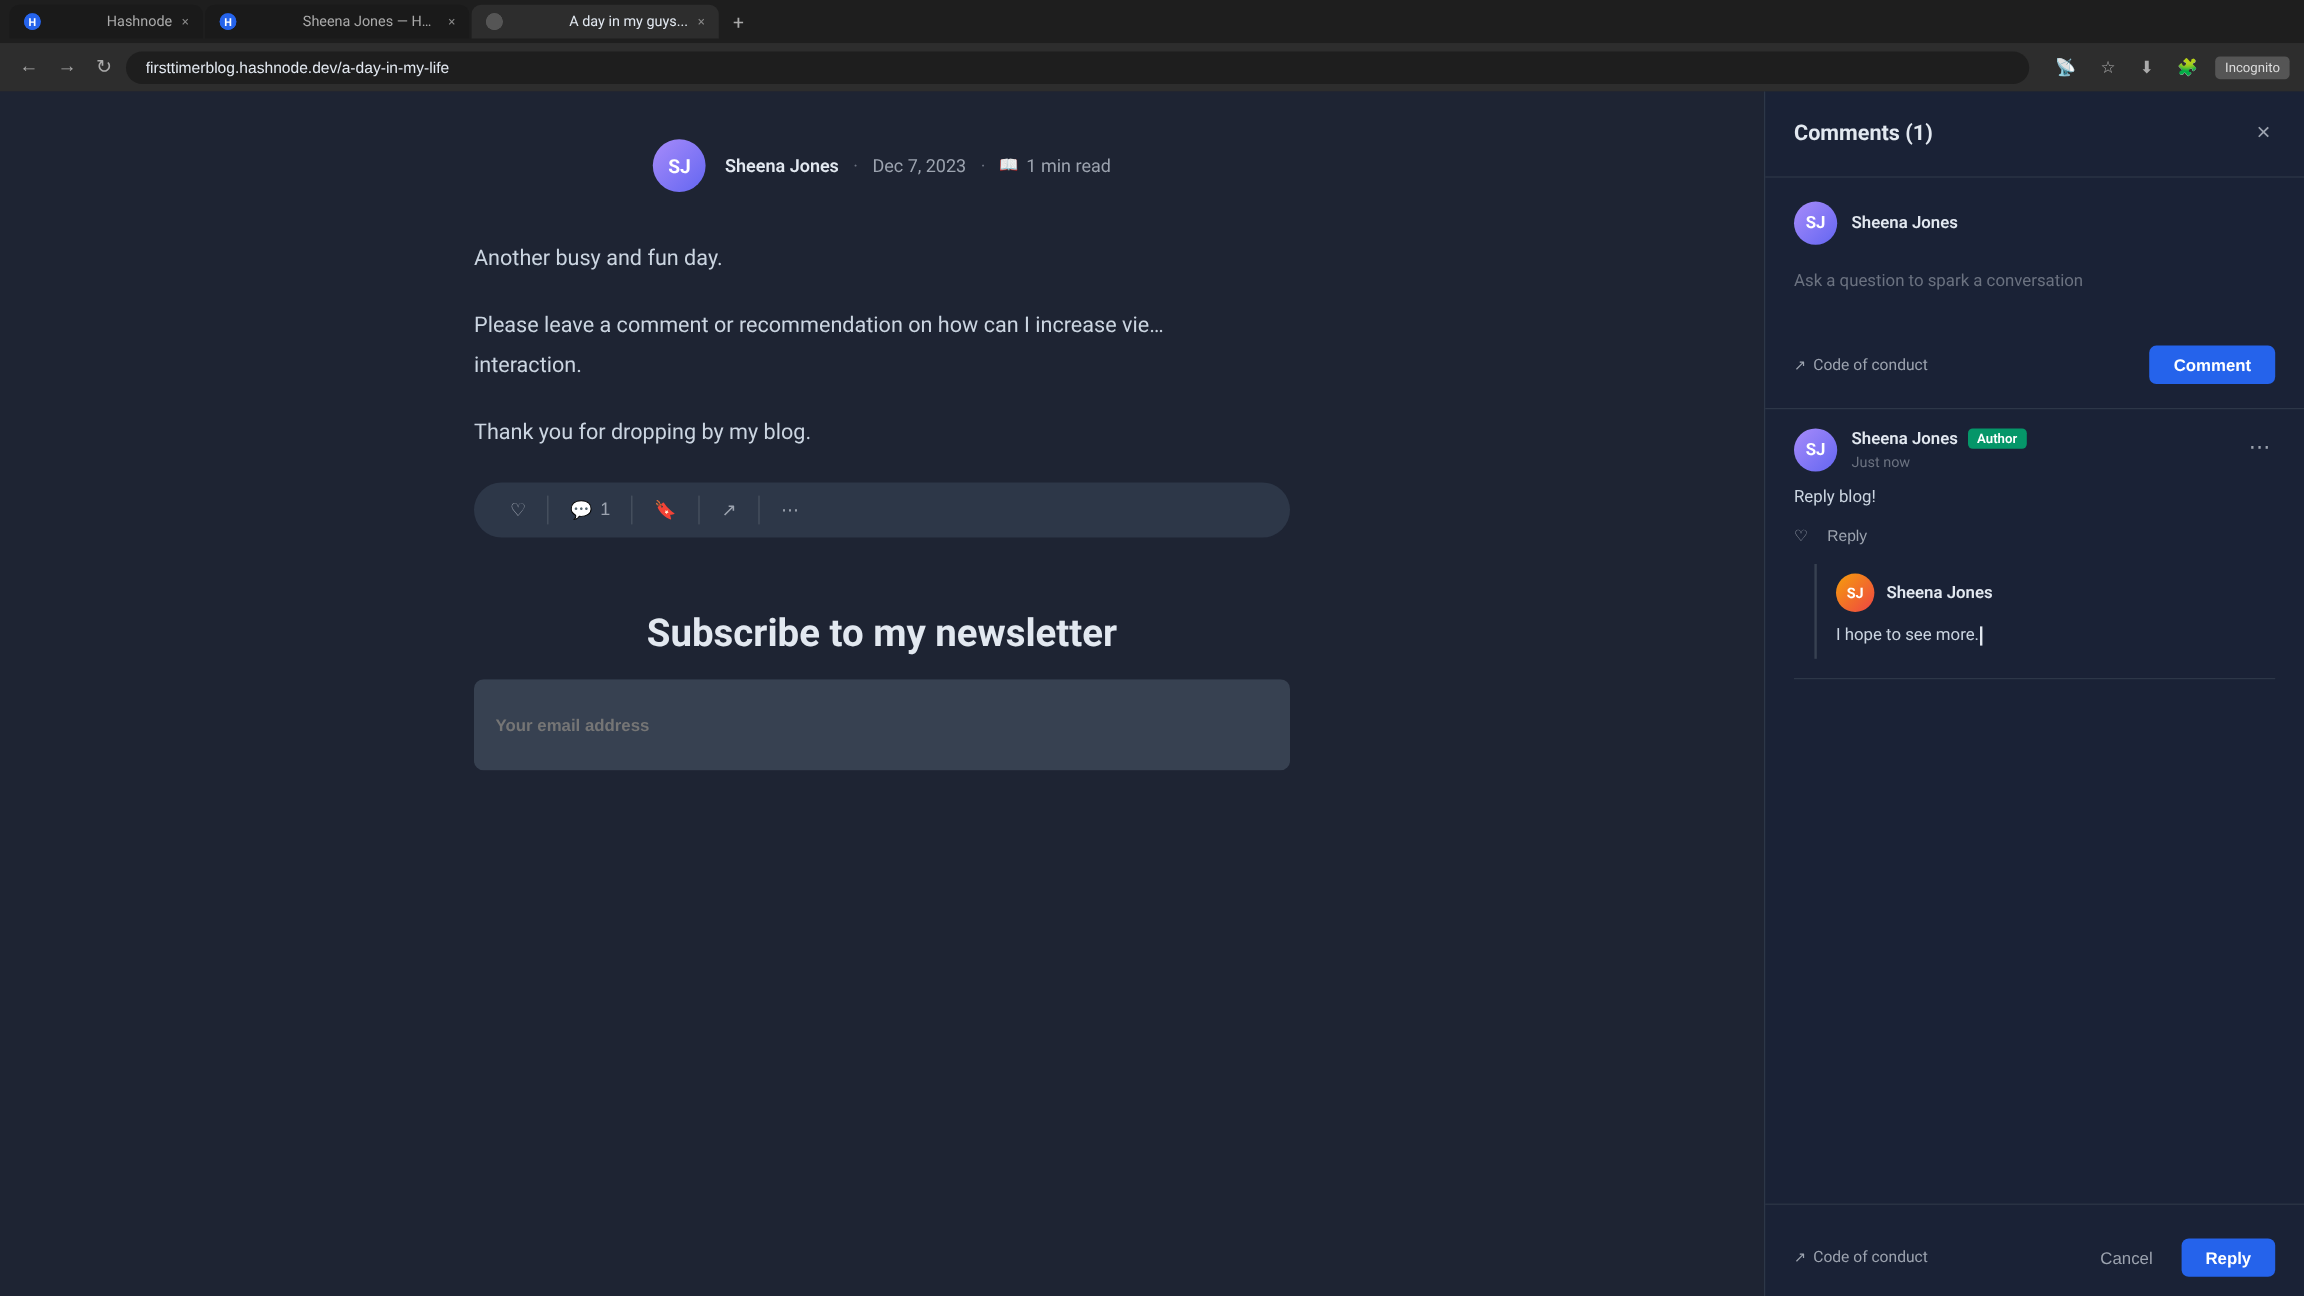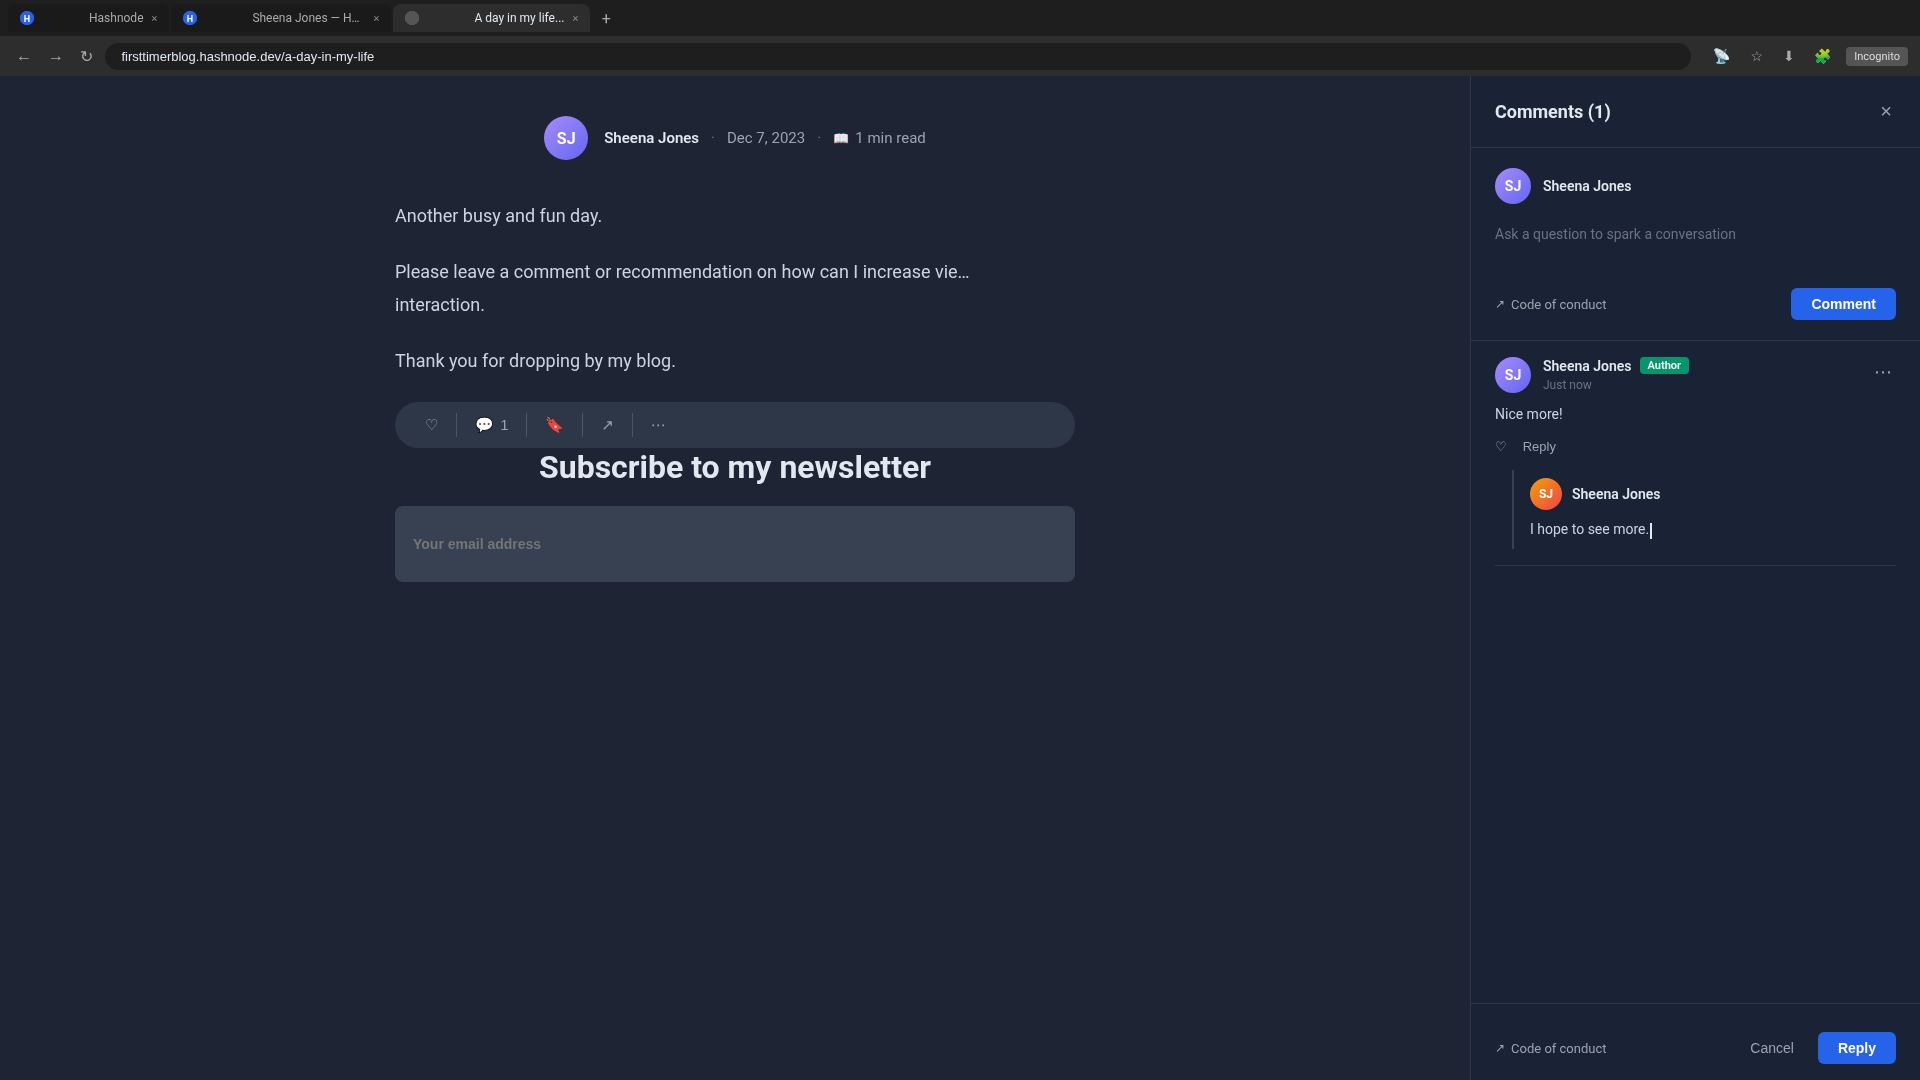--- a/index.html
+++ b/index.html
@@ -40,21 +40,21 @@
     .read-time { color: #9ca3af; display: flex; align-items: center; gap: 6px; }
     .read-icon { font-size: 13px; }
 
     .post-body { max-width: 680px; width: 100%; }
     .post-paragraph { font-size: 18px; color: #cbd5e1; line-height: 1.8; margin-bottom: 24px; }
 
     .action-bar { display: flex; align-items: center; gap: 8px; background: #2d3748; border-radius: 40px; padding: 8px 20px; margin-top: 24px; }
     .action-btn { background: none; border: none; color: #9ca3af; cursor: pointer; display: flex; align-items: center; gap: 6px; font-size: 15px; padding: 6px 10px; border-radius: 20px; }
     .action-divider { width: 1px; height: 24px; background: #4b5563; }
 
-    .newsletter-section { text-align: center; max-width: 680px; width: 100%; }
+    .newsletter-section { margin-top: 60px; text-align: center; max-width: 680px; width: 100%; }
     .newsletter-title { font-size: 32px; font-weight: 700; color: #e2e8f0; margin-bottom: 16px; }
     .newsletter-desc { font-size: 15px; color: #9ca3af; line-height: 1.6; }
     .newsletter-input-row { display: flex; gap: 0; margin-top: 20px; border-radius: 8px; overflow: hidden; }
     .newsletter-input { flex: 1; background: #374151; border: none; padding: 30px 18px; color: #e2e8f0; font-size: 14px; outline: none; font-weight: bold; }
 
     
     .comments-panel { width: 450px; background: #1a2236; border-left: 1px solid #2d3748; display: flex; flex-direction: column; }
     .comments-header { display: flex; align-items: center; justify-content: space-between; padding: 20px 24px; border-bottom: 1px solid #2d3748; }
     .comments-title { font-size: 18px; font-weight: 700; color: #e2e8f0; }
     .close-btn { background: none; border: none; color: #9ca3af; cursor: pointer; font-size: 20px; padding: 4px; }
@@ -126,21 +126,21 @@
       </div>
       <span class="tab-label">Sheena Jones — Hashnode</span>
       <span class="tab-close">×</span>
     </div>
     <div class="tab active">
       <div class="tab-favicon aday">
         <svg width="14" height="14" viewBox="0 0 14 14">
             <circle cx="7" cy="7" r="7" fill="#555"></circle>
           </svg>
       </div>
-      <span class="tab-label">A day in my life...</span>
+      <span class="tab-label">A day in my guys...</span>
       <span class="tab-close">×</span>
     </div>
     <div class="tab-add">+</div>
   </div>
   <div class="address-bar">
     <button class="nav-btn">←</button>
     <button class="nav-btn">→</button>
     <button class="nav-btn">↻</button>
     <input class="url-bar" value="firsttimerblog.hashnode.dev/a-day-in-my-life" readonly="" style="">
     <div class="browser-actions">
@@ -236,21 +236,21 @@
           <div class="comment-avatar">SJ</div>
           <div class="comment-meta">
             <div class="comment-author-row">
               <span class="comment-author">Sheena Jones</span>
               <span class="author-badge">Author</span>
             </div>
             <span class="comment-time">Just now</span>
           </div>
           <button class="comment-more-btn">⋯</button>
         </div>
-        <div class="comment-text">Nice more!</div>
+        <div class="comment-text">Reply blog!</div>
         <div class="comment-actions">
           <button class="comment-action-btn">
             <span>♡</span>
           </button>
           <button class="comment-action-btn">
             <span>Reply</span>
           </button>
         </div>
 
         <div class="reply-thread-line">

